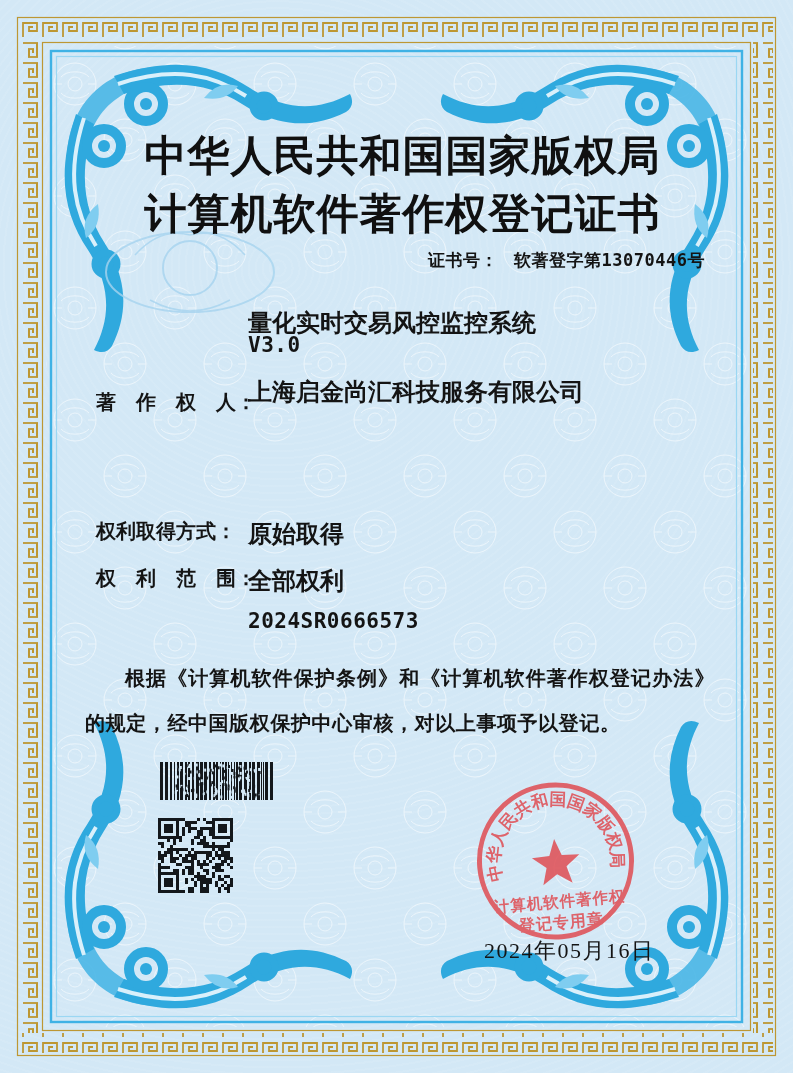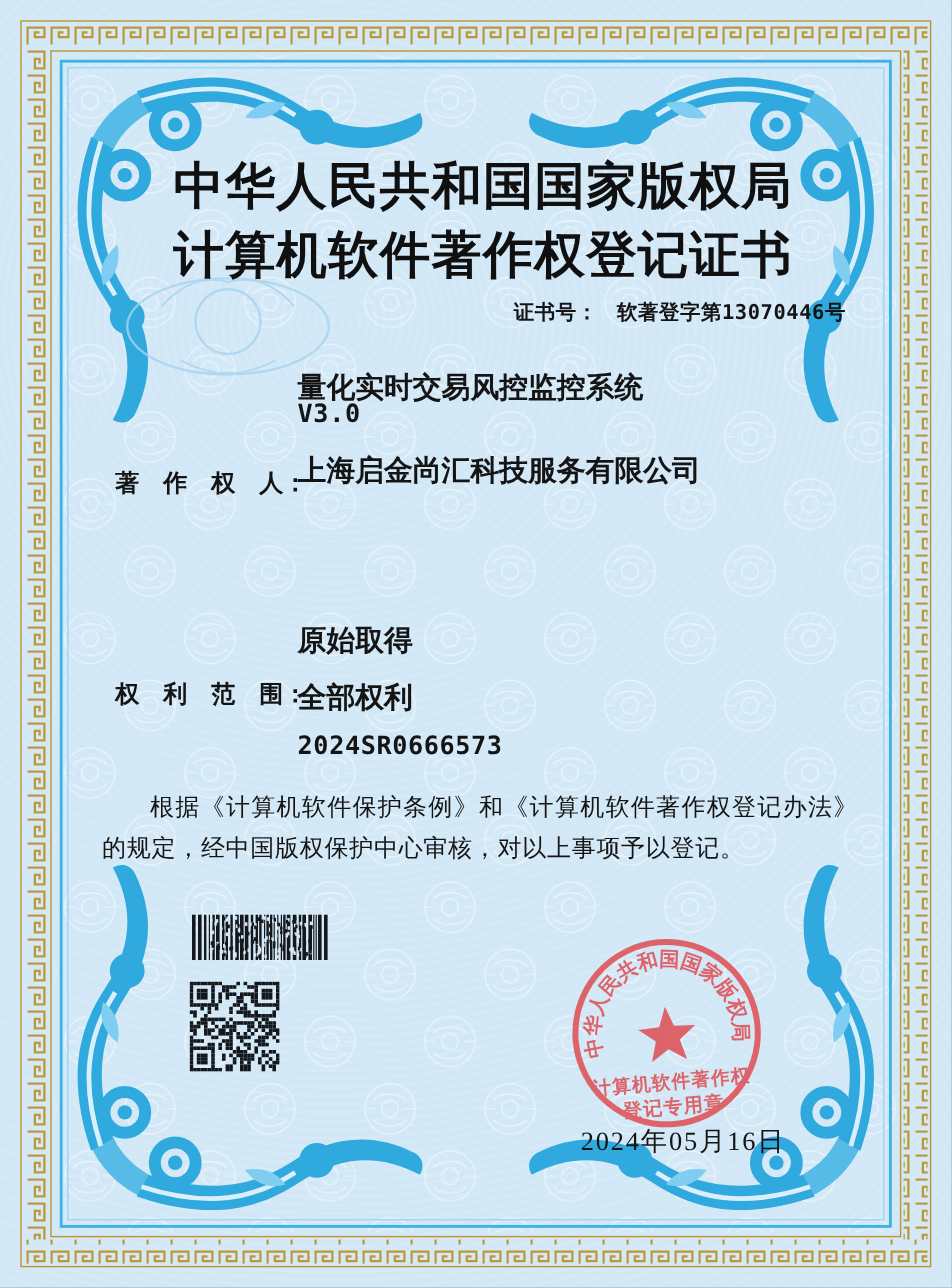--- a/index.html
+++ b/index.html
@@ -14,22 +14,22 @@
   .title{position:absolute;left:0;right:0;top:128px;text-align:center;text-indent:12px;
     font-family:"Liberation Serif","DejaVu Serif",serif;font-weight:bold;font-size:42px;
     letter-spacing:1px;color:#101010;line-height:56px;}
   .title.t2{top:186px;}
   .certno{position:absolute;top:249px;right:88px;font-weight:bold;font-size:17px;letter-spacing:.5px;}
   .certno .gap{display:inline-block;width:16px;}
   .row{position:absolute;left:96px;font-weight:bold;font-size:20px;}
   .lab{display:inline-block;min-width:140px;}
   .valpos{position:absolute;left:248px;font-weight:bold;font-size:24px;white-space:nowrap;}
   .mono{font-family:"DejaVu Sans Mono","Liberation Mono",monospace;font-size:21px;letter-spacing:.5px;}
-  .para{position:absolute;left:85px;top:656px;width:630px;font-weight:normal;font-size:20px;
-    line-height:34px;text-align:justify;text-indent:2em;letter-spacing:.6px;white-space:normal;}
+  .para{position:absolute;left:85px;top:656px;width:630px;font-weight:bold;font-size:20px;
+    line-height:45px;text-align:justify;text-indent:2em;letter-spacing:.6px;white-space:normal;}
   .barcode{position:absolute;left:160px;top:762px;width:114px;height:38px;}
   .qr{position:absolute;left:158px;top:818px;width:75px;height:75px;}
   .date{position:absolute;left:484px;top:936px;font-weight:normal;font-size:22px;letter-spacing:1.5px;
     font-family:"Liberation Serif","DejaVu Serif",serif;}
 </style>
 </head>
 <body>
 
 <div class="page">
 
@@ -123,20 +123,23 @@
   </div>
 
   <div class="valpos txt" style="top:307px">量化实时交易风控监控系统</div>
   <div class="valpos txt mono" style="top:333px">V3.0</div>
 
   <div class="row txt" style="top:389px">
     <span class="lab">著　作　权　人：</span>
   </div>
   <div class="valpos txt" style="top:376px">上海启金尚汇科技服务有限公司</div>
 
+  <div class="row txt" style="top:518px">
+    <span class="lab">权利取得方式：</span>
+  </div>
   <div class="valpos txt" style="top:518px">原始取得</div>
 
   <div class="row txt" style="top:565px">
     <span class="lab">权　利　范　围：</span>
   </div>
   <div class="valpos txt" style="top:565px">全部权利</div>
 
   <div class="valpos txt mono" style="top:609px">2024SR0666573</div>
 
   <div class="para">根据《计算机软件保护条例》和《计算机软件著作权登记办法》的规定，经中国版权保护中心审核，对以上事项予以登记。</div>

